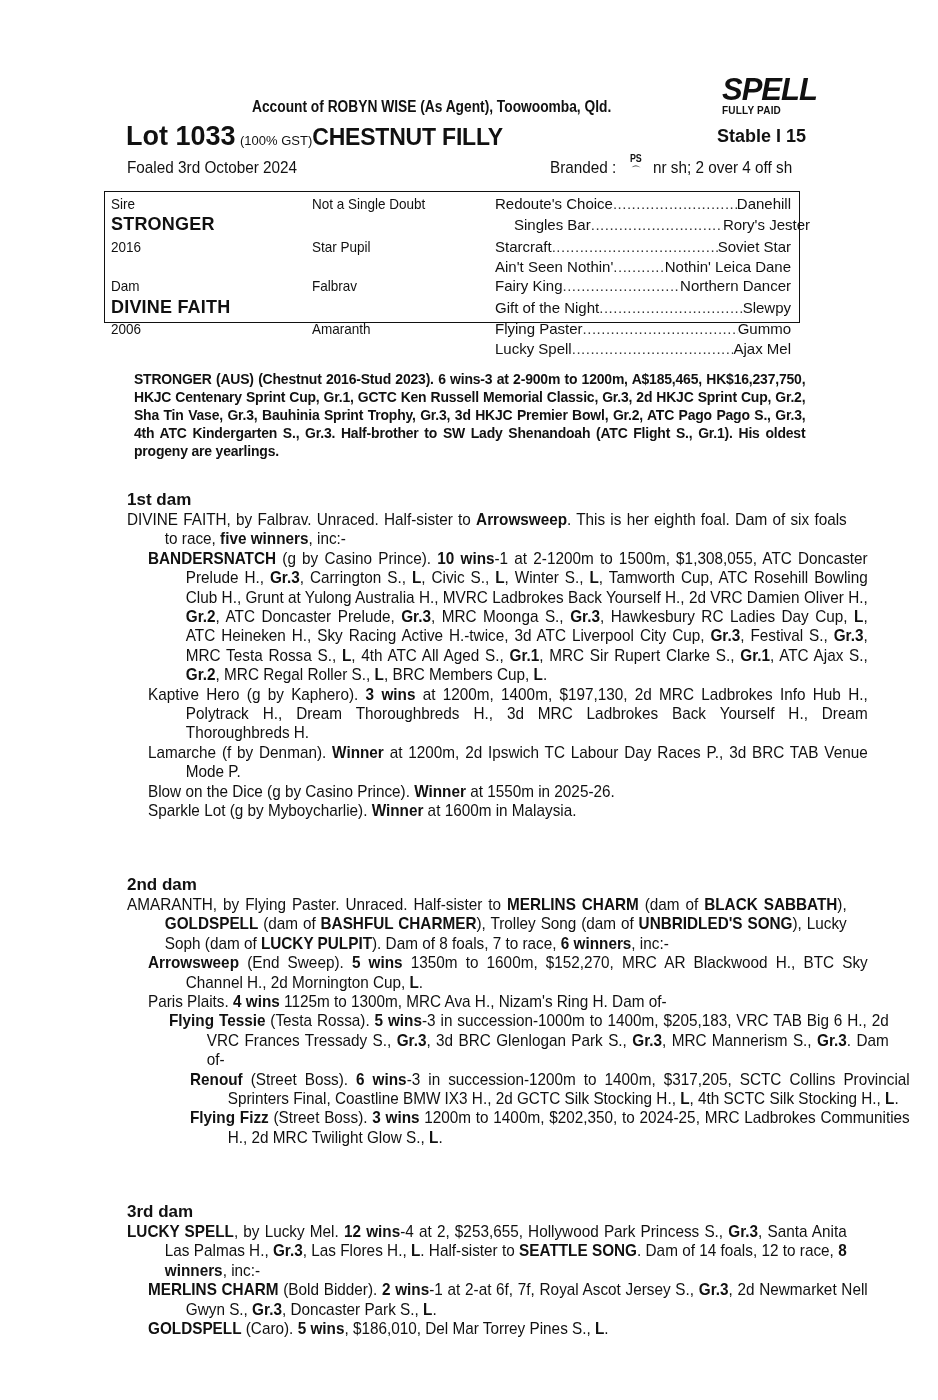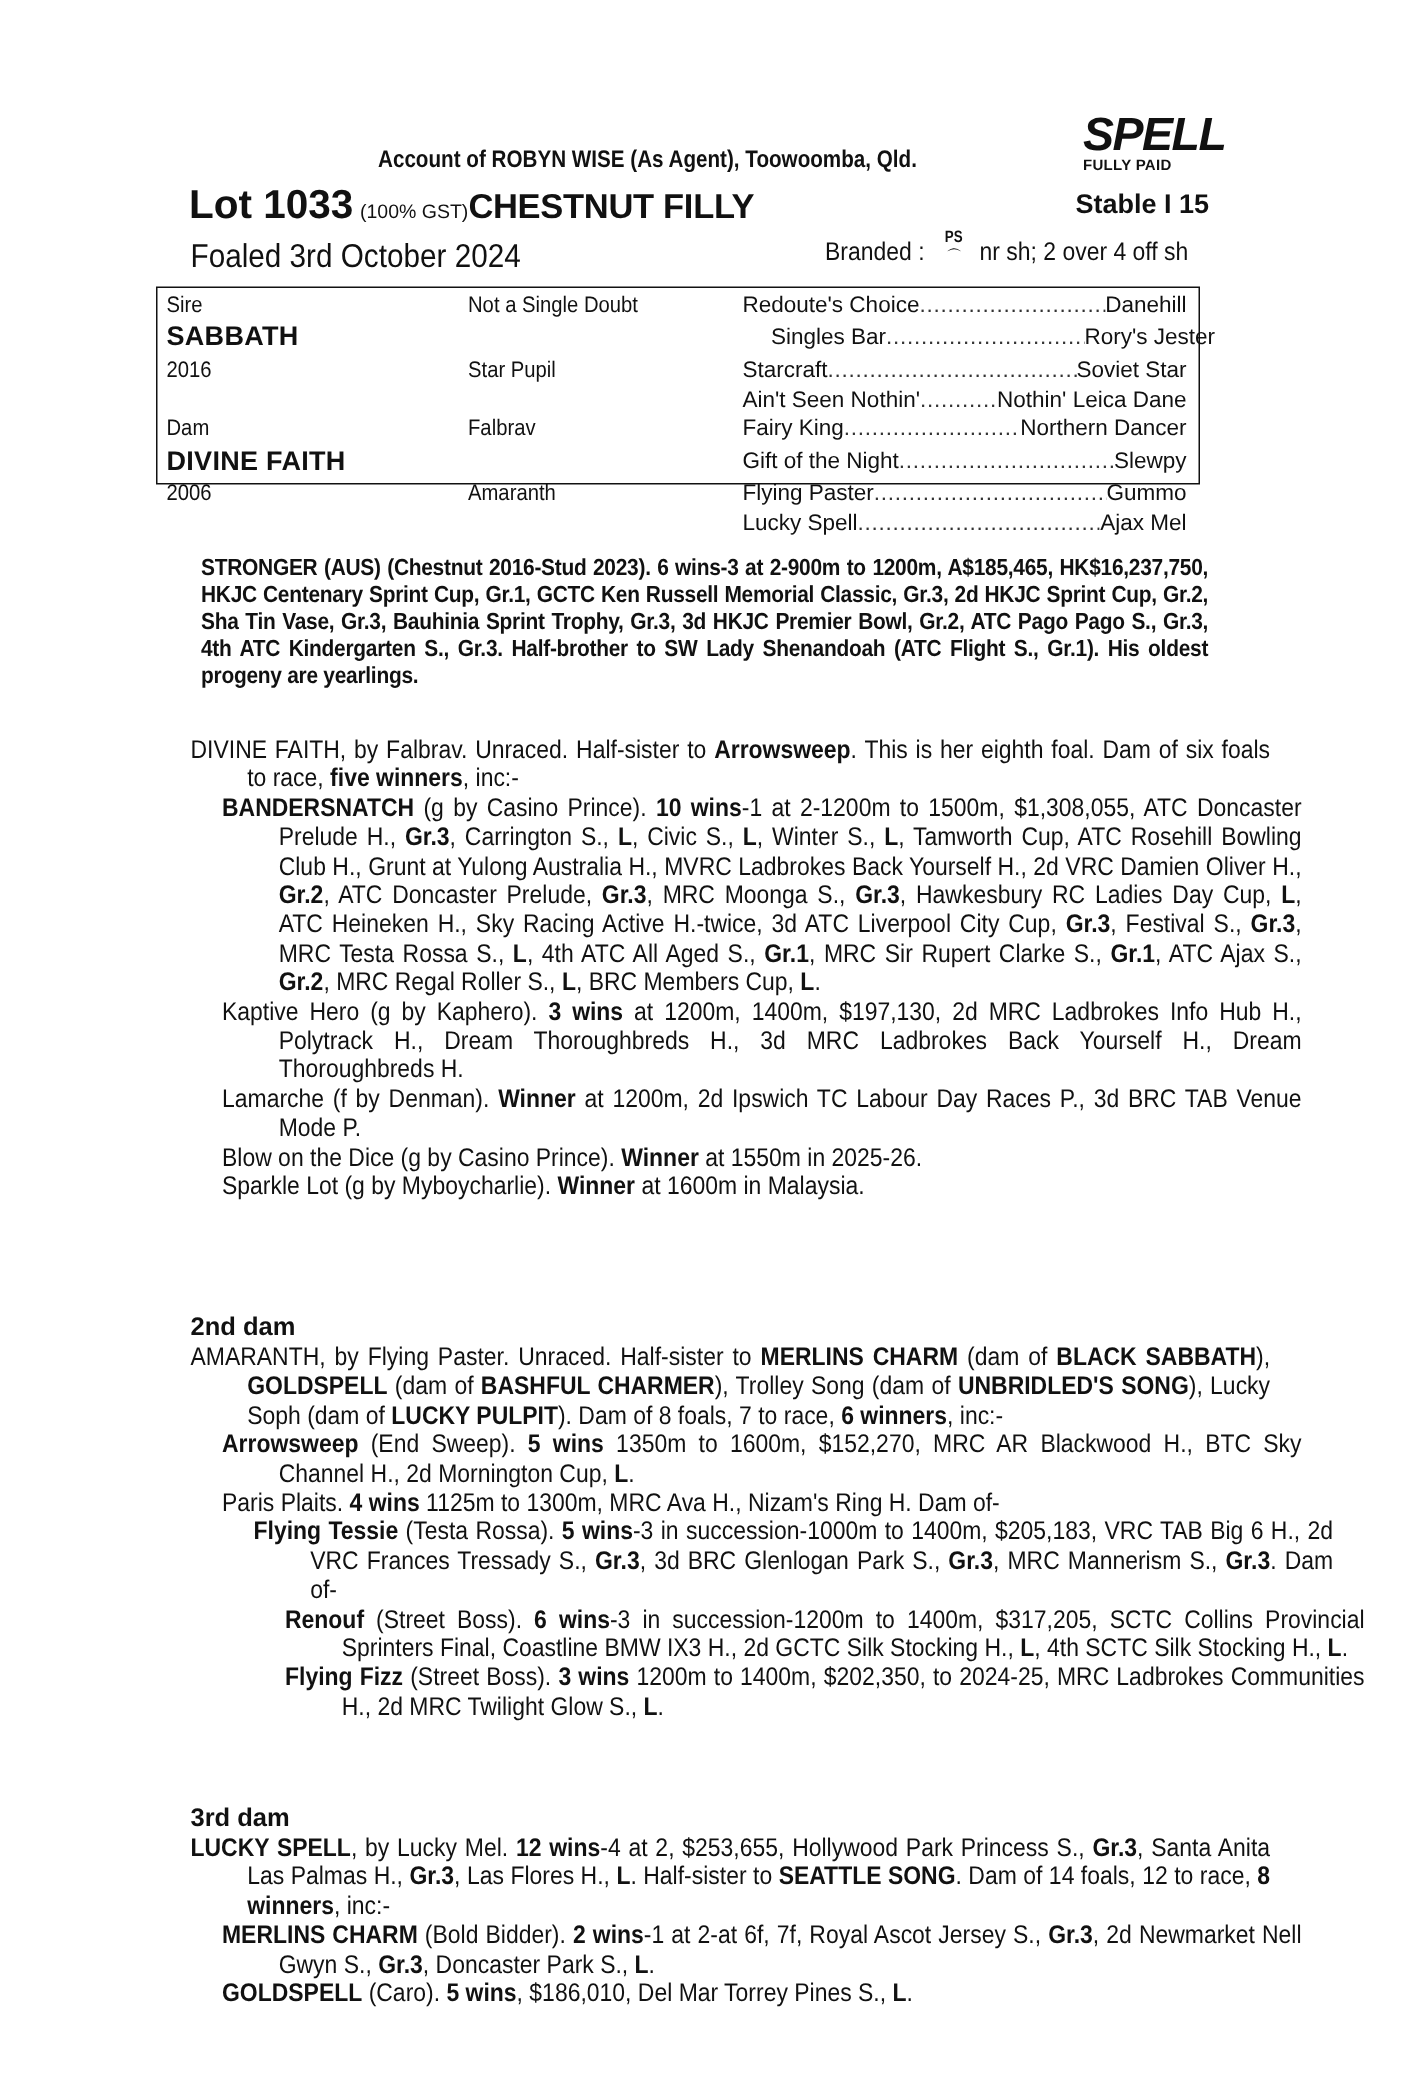--- a/index.html
+++ b/index.html
@@ -9,21 +9,21 @@
   .account{left:252px;top:98px;font-size:16px;font-weight:bold;white-space:nowrap;}
   .account span{display:inline-block;transform:scaleX(0.86);transform-origin:left center;}
   .logo{left:718px;top:74px;width:88px;height:46px;}
   .logo-word{position:absolute;left:4px;top:-2px;font-size:31px;font-weight:900;letter-spacing:-1px;font-style:italic;}
   .logo-sub{position:absolute;left:4px;top:31px;font-size:10px;font-weight:bold;letter-spacing:0.2px;}
   .lot-line{left:126px;top:121px;white-space:nowrap;}
   .lot-num{font-size:27px;font-weight:900;}
   .gst{font-size:13px;font-weight:normal;}
   .lot-desc{font-size:23px;font-weight:900;letter-spacing:-0.2px;}
   .stable{right:132px;top:126px;font-size:18px;font-weight:900;white-space:nowrap;}
-  .foaled{left:127px;top:158px;font-size:22px;text-align:center;}
+  .foaled{left:127px;top:158px;font-size:17px;text-align:center;}
   .foaled span,.branded span{display:inline-block;transform:scaleX(0.9);transform-origin:left center;}
   .branded{right:130px;top:158px;font-size:17px;white-space:nowrap;}
   .brand-mark{display:inline-block;position:relative;width:20px;height:18px;vertical-align:top;}
   .brand-mark .ps{position:absolute;left:1px;top:-6px;font-size:11px;font-weight:bold;}
   .brand-mark .tilde{position:absolute;left:2px;top:5px;font-size:13px;}
 
   .ped{left:104px;top:191px;width:696px;height:132px;border:1.5px solid #111;box-sizing:border-box;}
   .ped .cell{position:absolute;font-size:15px;white-space:nowrap;}
   .ped .cell span{display:inline-block;transform:scaleX(0.9);transform-origin:left center;}
   .ped .big{font-size:18px;font-weight:900;letter-spacing:0.2px;}
@@ -64,21 +64,21 @@
 <div class="abs branded">
   <span>Branded :</span>
   <span class="brand-mark">
     <span class="ps">PS</span><span class="tilde">⌒</span>
   </span>
   <span>nr sh; 2 over 4 off sh</span>
 </div>
 
 <div class="abs ped">
   <div class="cell" style="left:6px;top:3px;"><span>Sire</span></div>
-  <div class="cell big" style="left:6px;top:22px;"><span>SABBATH</span></div>
+  <div class="cell big" style="left:6px;top:22px;"><span>STRONGER</span></div>
   <div class="cell" style="left:6px;top:46px;"><span>2016</span></div>
   <div class="cell" style="left:207px;top:3px;"><span>Not a Single Doubt</span></div>
   <div class="cell" style="left:207px;top:46px;"><span>Star Pupil</span></div>
 
   <div class="cell" style="left:6px;top:85px;"><span>Dam</span></div>
   <div class="cell big" style="left:6px;top:105px;"><span>DIVINE FAITH</span></div>
   <div class="cell" style="left:6px;top:128px;"><span>2006</span></div>
   <div class="cell" style="left:207px;top:85px;"><span>Falbrav</span></div>
   <div class="cell" style="left:207px;top:128px;"><span>Amaranth</span></div>
 
@@ -120,20 +120,21 @@
   <div class="gg" style="top:148px;">
       <span class="a">Lucky Spell</span>
       <span class="dots"></span>
       <span class="b">Ajax Mel</span>
     </div>
 </div>
 
 <div class="abs sire-blurb">STRONGER (AUS) (Chestnut 2016-Stud 2023). 6 wins-3 at 2-900m to 1200m, A$185,465, HK$16,237,750, HKJC Centenary Sprint Cup, Gr.1, GCTC Ken Russell Memorial Classic, Gr.3, 2d HKJC Sprint Cup, Gr.2, Sha Tin Vase, Gr.3, Bauhinia Sprint Trophy, Gr.3, 3d HKJC Premier Bowl, Gr.2, ATC Pago Pago S., Gr.3, 4th ATC Kindergarten S., Gr.3. Half-brother to SW Lady Shenandoah (ATC Flight S., Gr.1). His oldest progeny are yearlings.</div>
 
 <div class="body-text" style="top:490px;">
+  <div class="sec-head">1st dam</div>
   <div class="para top-entry"><span>DIVINE FAITH, by Falbrav. Unraced. Half-sister to </span><b>Arrowsweep</b><span>. This is her eighth foal. Dam of six foals to race, </span><b>five winners</b><span>, inc:-</span></div>
   <div class="para i1"><b>BANDERSNATCH</b><span> (g by Casino Prince). </span><b>10 wins</b><span>-1 at 2-1200m to 1500m, $1,308,055, ATC Doncaster Prelude H., </span><b>Gr.3</b><span>, Carrington S., </span><b>L</b><span>, Civic S., </span><b>L</b><span>, Winter S., </span><b>L</b><span>, Tamworth Cup, ATC Rosehill Bowling Club H., Grunt at Yulong Australia H., MVRC Ladbrokes Back Yourself H., 2d VRC Damien Oliver H., </span><b>Gr.2</b><span>, ATC Doncaster Prelude, </span><b>Gr.3</b><span>, MRC Moonga S., </span><b>Gr.3</b><span>, Hawkesbury RC Ladies Day Cup, </span><b>L</b><span>, ATC Heineken H., Sky Racing Active H.-twice, 3d ATC Liverpool City Cup, </span><b>Gr.3</b><span>, Festival S., </span><b>Gr.3</b><span>, MRC Testa Rossa S., </span><b>L</b><span>, 4th ATC All Aged S., </span><b>Gr.1</b><span>, MRC Sir Rupert Clarke S., </span><b>Gr.1</b><span>, ATC Ajax S., </span><b>Gr.2</b><span>, MRC Regal Roller S., </span><b>L</b><span>, BRC Members Cup, </span><b>L</b><span>.</span></div>
   <div class="para i1"><span>Kaptive Hero (g by Kaphero). </span><b>3 wins</b><span> at 1200m, 1400m, $197,130, 2d MRC Ladbrokes Info Hub H., Polytrack H., Dream Thoroughbreds H., 3d MRC Ladbrokes Back Yourself H., Dream Thoroughbreds H.</span></div>
   <div class="para i1"><span>Lamarche (f by Denman). </span><b>Winner</b><span> at 1200m, 2d Ipswich TC Labour Day Races P., 3d BRC TAB Venue Mode P.</span></div>
   <div class="para i1"><span>Blow on the Dice (g by Casino Prince). </span><b>Winner</b><span> at 1550m in 2025-26.</span></div>
   <div class="para i1"><span>Sparkle Lot (g by Myboycharlie). </span><b>Winner</b><span> at 1600m in Malaysia.</span></div>
 </div>
 
 <div class="body-text" style="top:875px;">
   <div class="sec-head">2nd dam</div>

